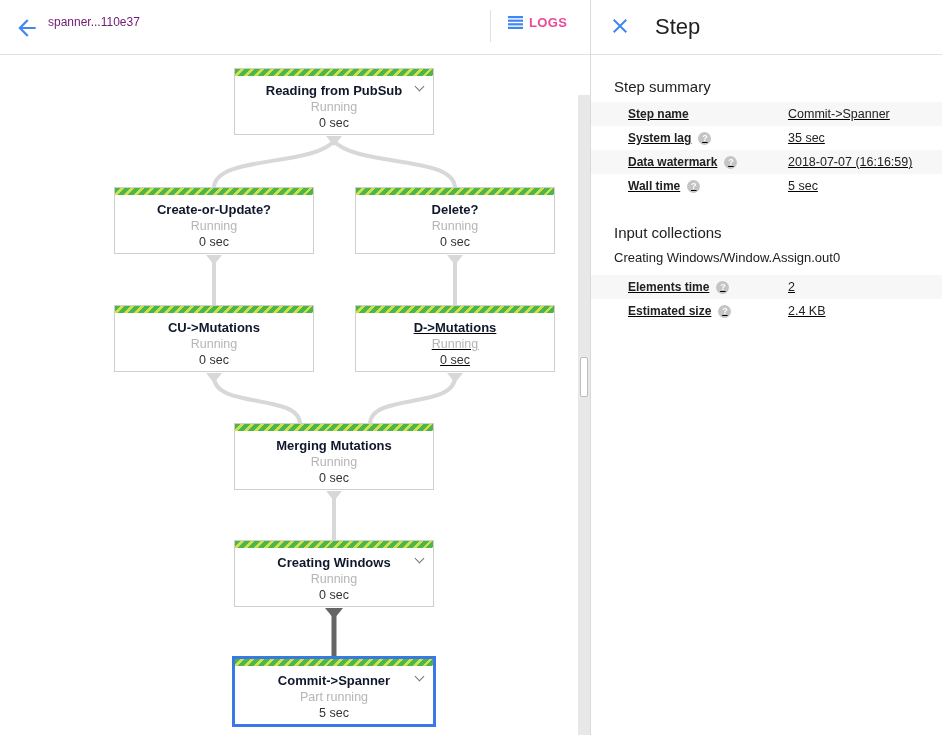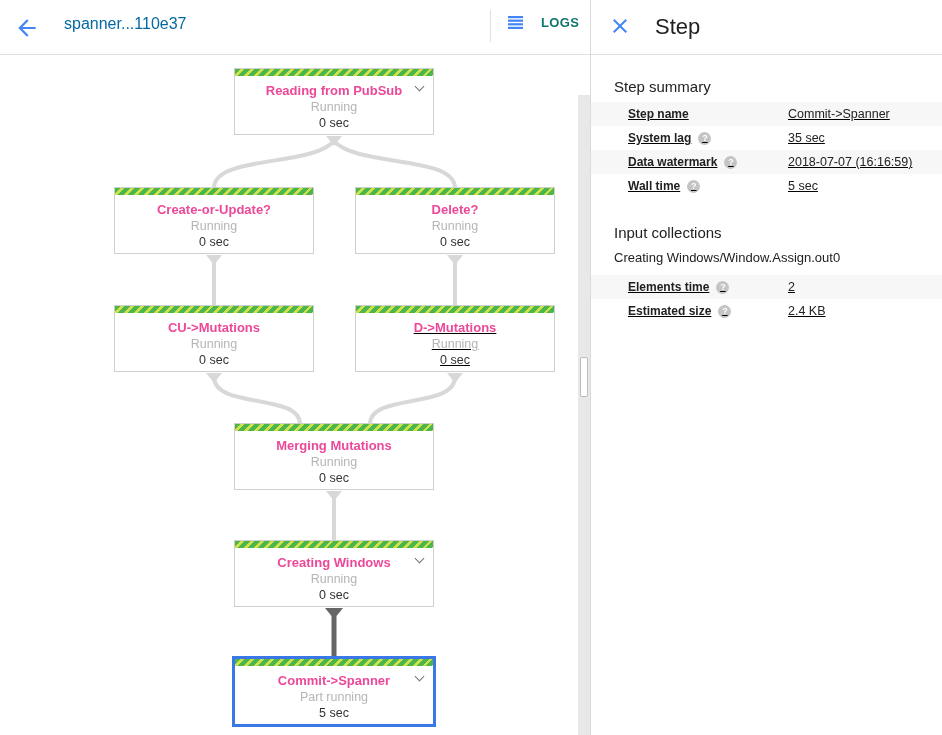--- a/index.html
+++ b/index.html
@@ -2,37 +2,37 @@
 <html><head>
 <meta charset="utf-8">
 <style>
   * { margin:0; padding:0; box-sizing:border-box; }
   body { font-family:"Liberation Sans", sans-serif; background:#fff; }
   .app { position:relative; width:942px; height:735px; background:#fff; overflow:hidden; }
 
   
   .header { position:absolute; left:0; top:0; width:942px; height:55px; background:#fff; border-bottom:1px solid #e0e0e0; }
   .back-btn { position:absolute; left:14px; top:15px; width:26px; height:26px; cursor:pointer; }
-  .job-title { position:absolute; left:64px; top:15px; font-size:16px; color:#0369a1; }
+  .job-title { position:absolute; left:48px; top:15px; font-size:12px; color:#701a75; }
   .hdr-divider { position:absolute; left:490px; top:10px; width:1px; height:32px; background:#e0e0e0; }
-  .logs-btn { position:absolute; left:508px; top:15px; display:flex; align-items:center; gap:18px; color:#0f766e; font-size:13px; font-weight:bold; letter-spacing:.4px; cursor:pointer; }
+  .logs-btn { position:absolute; left:508px; top:15px; display:flex; align-items:center; gap:6px; color:#ec4899; font-size:13px; font-weight:bold; letter-spacing:.4px; cursor:pointer; }
   .close-btn { position:absolute; left:608px; top:14px; width:24px; height:24px; cursor:pointer; }
   .panel-title { position:absolute; left:655px; top:14px; font-size:22px; color:#212121; }
 
   
   .v-divider { position:absolute; left:590px; top:0; width:1px; height:735px; background:#dadada; }
 
   
   .graph { position:absolute; left:0; top:55px; width:578px; height:680px; background:#fff; }
   .edges { position:absolute; left:0; top:0; }
   .node { position:absolute; width:200px; height:67px; background:#fff; border:1px solid #cfcfcf; text-align:center; cursor:pointer; }
   .node.selected { border:3px solid #3b78e7; }
   .stripe { height:7px; width:100%;
     background:repeating-linear-gradient(135deg, #4cb64c 0 4.2px, #cbe24b 4.2px 7px); }
-  .node-title { margin-top:7px; font-size:13px; font-weight:bold; color:#ec4899; line-height:16px; }
+  .node-title { margin-top:7px; font-size:13px; font-weight:bold; color:#0f172a; line-height:16px; }
   .node-status { font-size:12.5px; color:#b5b5b5; line-height:16px; }
   .node-time { font-size:12.5px; color:#333; line-height:16px; }
   .chev { position:absolute; right:9px; top:13px; width:9px; height:9px; cursor:pointer; }
   .chev::before { content:""; position:absolute; left:1px; top:1px; width:6px; height:6px;
     border-right:1.6px solid #757575; border-bottom:1.6px solid #757575; transform:rotate(45deg); }
 
   
   .scroll-track { position:absolute; left:578px; top:95px; width:12px; height:640px; background:#e8e8e8; cursor:pointer; }
   .scroll-thumb { position:absolute; left:2px; top:262px; width:8px; height:40px; background:#fff; border:1px solid #bdbdbd; border-radius:2px; cursor:grab; }
 

